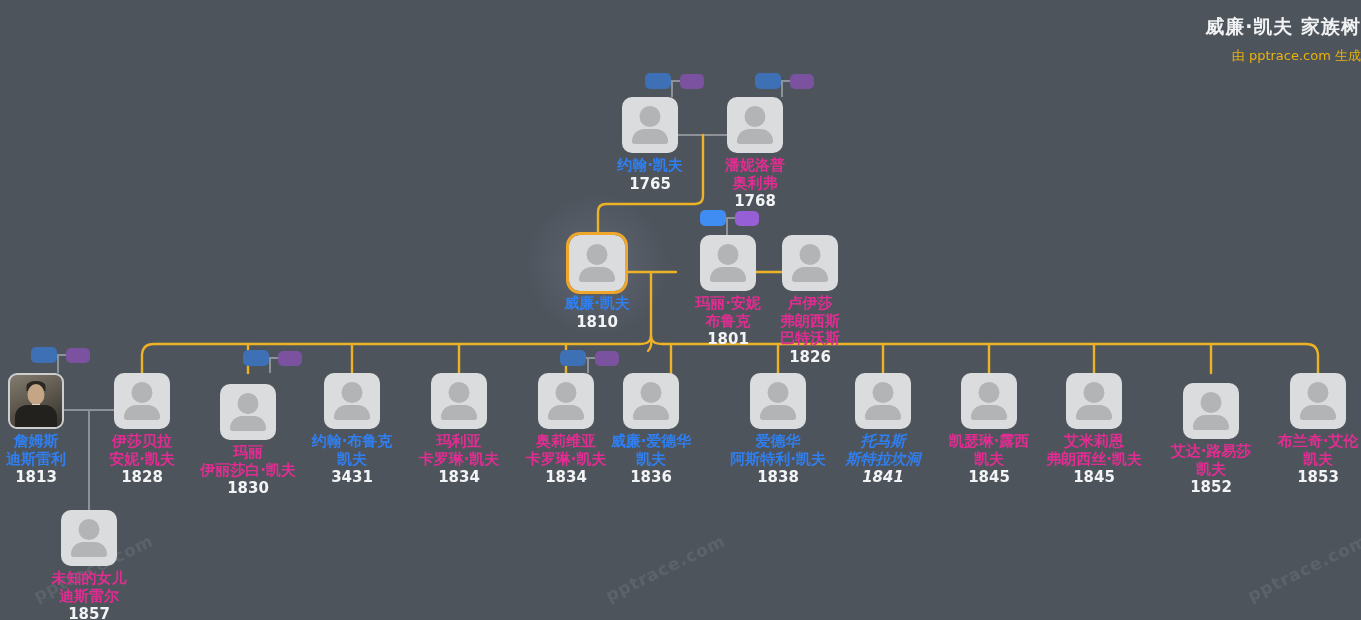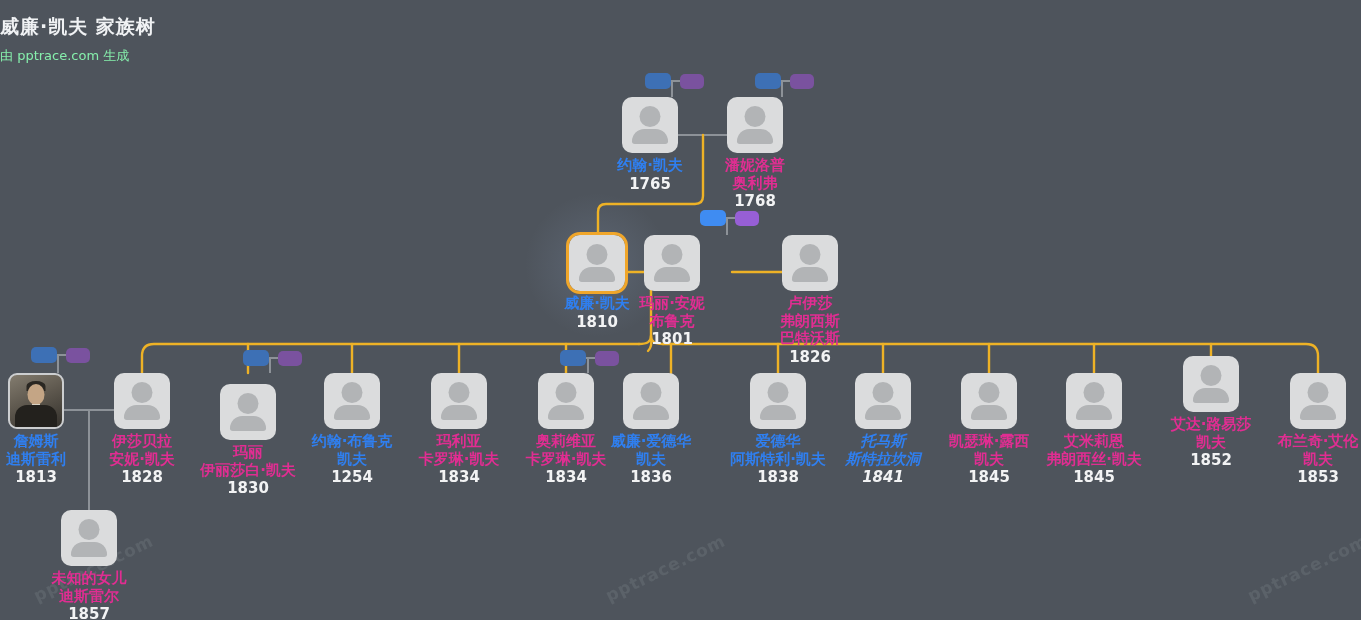--- a/index.html
+++ b/index.html
@@ -1,23 +1,23 @@
 <!DOCTYPE html>
 <html style="--background: #4e545c; --card-fill: #dbdcdd; --male-name: #2f7ff0; --female-name: #e12d92; --year-text: #f2f3f4; --line-yellow: #eeb226; --line-gray: #8d9298; --selected-border: #f0a62a; --mini-father: #3f8cf2; --mini-mother: #975fd5; --mini-father-muted: #3d70b5; --mini-mother-muted: #7a529f;"><head>
 <meta charset="utf-8">
 <style>
   html,body{margin:0;padding:0;background:#3c4148;}
   #canvas{
     position:relative;width:1361px;height:620px;overflow:hidden;
     background:var(--background,#4e545c);
     font-family:"DejaVu Sans","Liberation Sans",sans-serif;
   }
-  .hdr{position:absolute;left:0;top:14px;width:100%;text-align:left;z-index:5;}
+  .hdr{position:absolute;left:0;top:14px;width:100%;text-align:right;z-index:5;}
   .hdr .title{font-size:19px;font-weight:700;color:#f0f2f4;letter-spacing:1px;}
-  .hdr .subtitle{font-size:13px;color:#86efac;margin-top:7px;}
+  .hdr .subtitle{font-size:13px;color:#eab308;margin-top:7px;}
   svg.lines{position:absolute;left:0;top:0;z-index:1;}
   .ln-y{fill:none;stroke:var(--line-yellow,#eeb226);stroke-width:2.4px;stroke-linecap:round;}
   .ln-g{fill:none;stroke:var(--line-gray,#8d9298);stroke-width:2px;stroke-linecap:butt;}
   .glow{position:absolute;z-index:0;width:150px;height:150px;border-radius:50%;
     background:radial-gradient(circle,rgba(170,195,235,0.16) 0%,rgba(170,195,235,0.0) 68%);}
   .person{position:absolute;width:56px;z-index:2;}
   .card{width:56px;height:56px;border-radius:10px;background:var(--card-fill,#dbdcdd);
     position:relative;cursor:pointer;}
   .card .head{position:absolute;left:50%;top:9px;width:21px;height:21px;border-radius:50%;
     background:#b2b4b6;transform:translateX(-50%);}
@@ -165,21 +165,21 @@
     <div class="card selected">
       <div class="head"></div>
       <div class="shoulders"></div>
     </div>
     <div class="label">
       <span class="nm male">威廉·凯夫</span>
 
       <span class="yr">1810</span>
     </div>
   </div>
-  <div class="person" style="left:644px;top:235px;">
+  <div class="person" style="left:700px;top:235px;">
     <div class="card">
       <div class="head"></div>
       <div class="shoulders"></div>
     </div>
     <div class="label">
       <span class="nm female">玛丽·安妮</span>
       <span class="nm female">布鲁克</span>
 
       <span class="yr">1801</span>
     </div>
@@ -237,21 +237,21 @@
   </div>
   <div class="person" style="left:324px;top:373px;">
     <div class="card">
       <div class="head"></div>
       <div class="shoulders"></div>
     </div>
     <div class="label">
       <span class="nm male">约翰·布鲁克</span>
       <span class="nm male">凯夫</span>
 
-      <span class="yr">1254</span>
+      <span class="yr">3431</span>
     </div>
   </div>
   <div class="person" style="left:431px;top:373px;">
     <div class="card">
       <div class="head"></div>
       <div class="shoulders"></div>
     </div>
     <div class="label">
       <span class="nm female">玛利亚</span>
       <span class="nm female">卡罗琳·凯夫</span>
@@ -324,21 +324,21 @@
       <div class="head"></div>
       <div class="shoulders"></div>
     </div>
     <div class="label">
       <span class="nm female">艾米莉恩</span>
       <span class="nm female">弗朗西丝·凯夫</span>
 
       <span class="yr">1845</span>
     </div>
   </div>
-  <div class="person" style="left:1183px;top:356px;">
+  <div class="person" style="left:1183px;top:383px;">
     <div class="card">
       <div class="head"></div>
       <div class="shoulders"></div>
     </div>
     <div class="label">
       <span class="nm female">艾达·路易莎</span>
       <span class="nm female">凯夫</span>
 
       <span class="yr">1852</span>
     </div>

